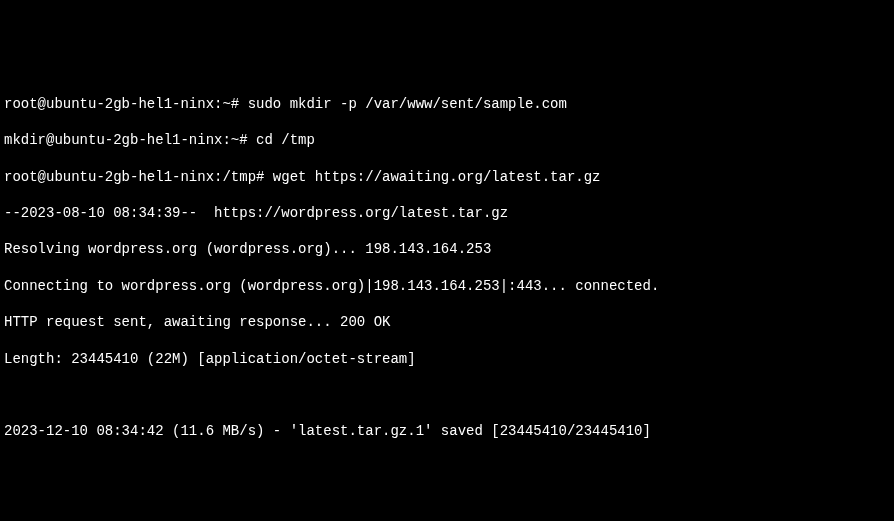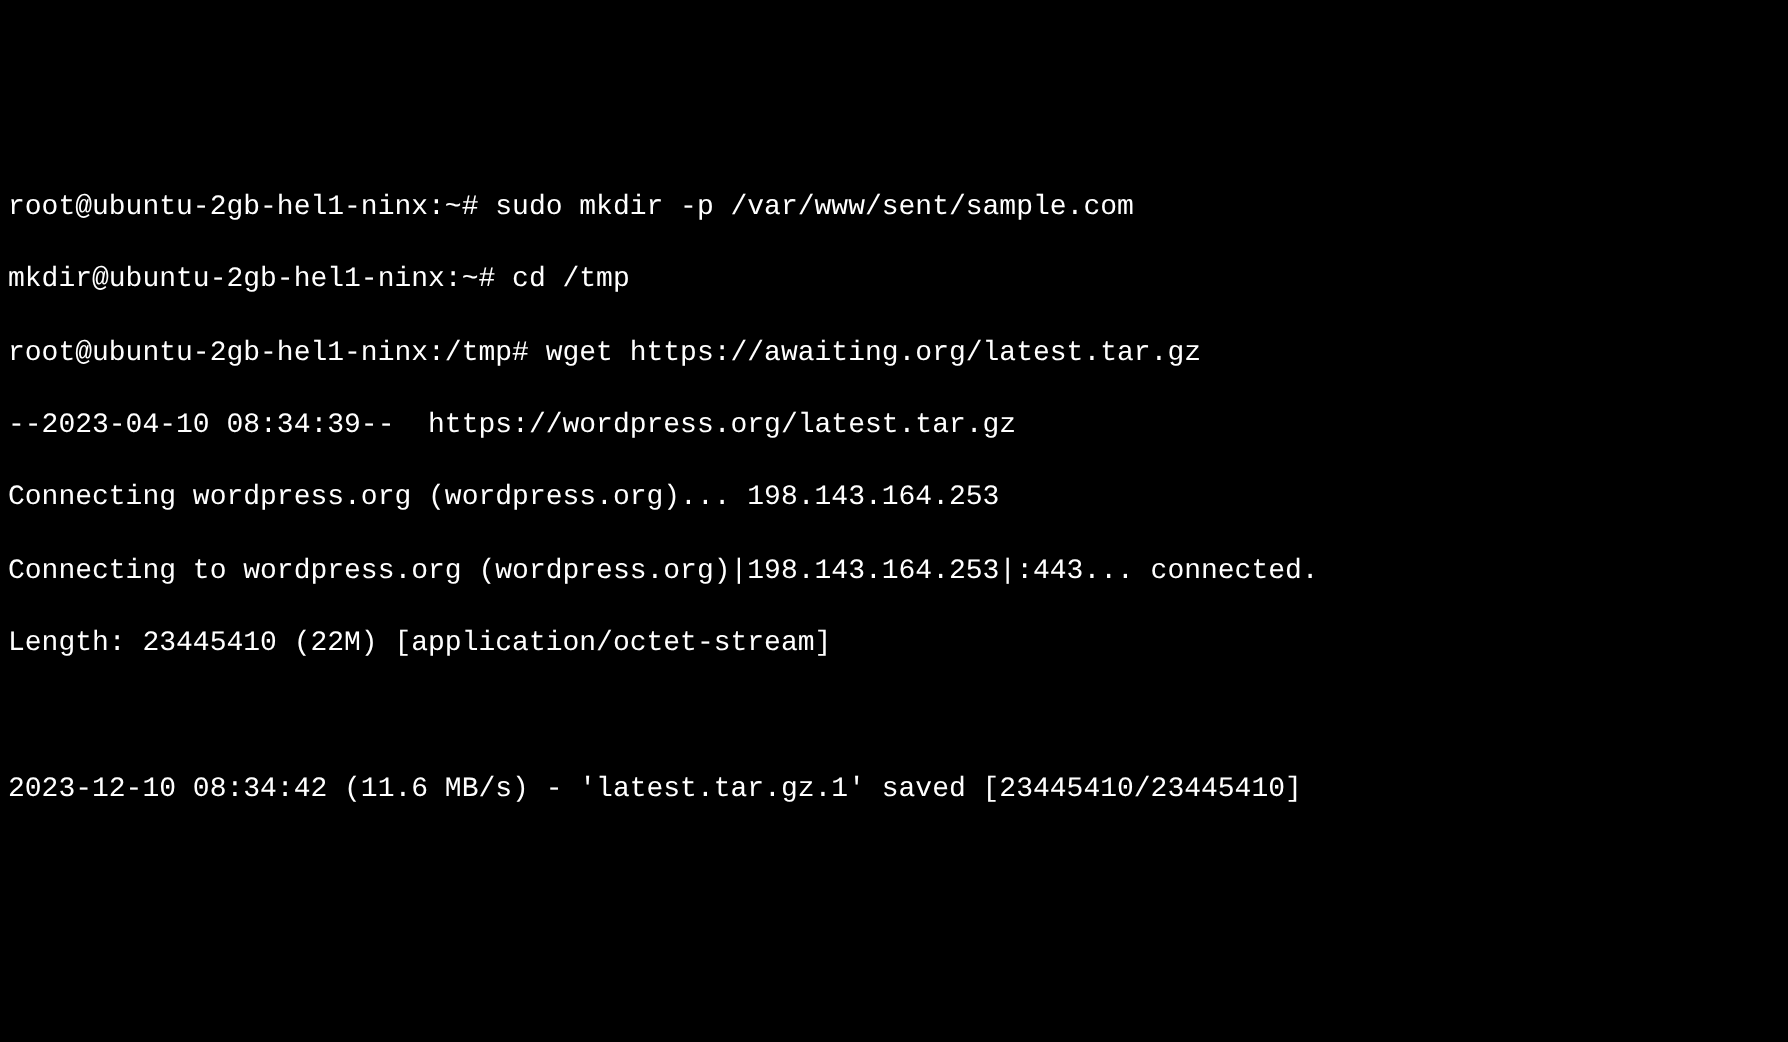--- a/index.html
+++ b/index.html
@@ -25,23 +25,24 @@
   </style>
 </head>
 <body>
 
 
 
 <div>
 <span class="line">root@ubuntu-2gb-hel1-ninx:~# sudo mkdir -p /var/www/sent/sample.com</span>
 <span class="line">mkdir@ubuntu-2gb-hel1-ninx:~# cd /tmp</span>
 <span class="line">root@ubuntu-2gb-hel1-ninx:/tmp# wget https://awaiting.org/latest.tar.gz</span>
-<span class="line">--2023-04-10 08:34:39--  https://wordpress.org/latest.tar.gz</span>
-<span class="line">Connecting wordpress.org (wordpress.org)... 198.143.164.253</span>
+<span class="line">--2023-08-10 08:34:39--  https://wordpress.org/latest.tar.gz</span>
+<span class="line">Resolving wordpress.org (wordpress.org)... 198.143.164.253</span>
 <span class="line">Connecting to wordpress.org (wordpress.org)|198.143.164.253|:443... connected.</span>
+<span class="line">HTTP request sent, awaiting response... 200 OK</span>
 <span class="line">Length: 23445410 (22M) [application/octet-stream]</span>
 <span class="line"></span>
 <span class="line"></span>
 <span class="line">2023-12-10 08:34:42 (11.6 MB/s) - 'latest.tar.gz.1' saved [23445410/23445410]</span>
 <span class="line"></span>
 
 
 
 
 

